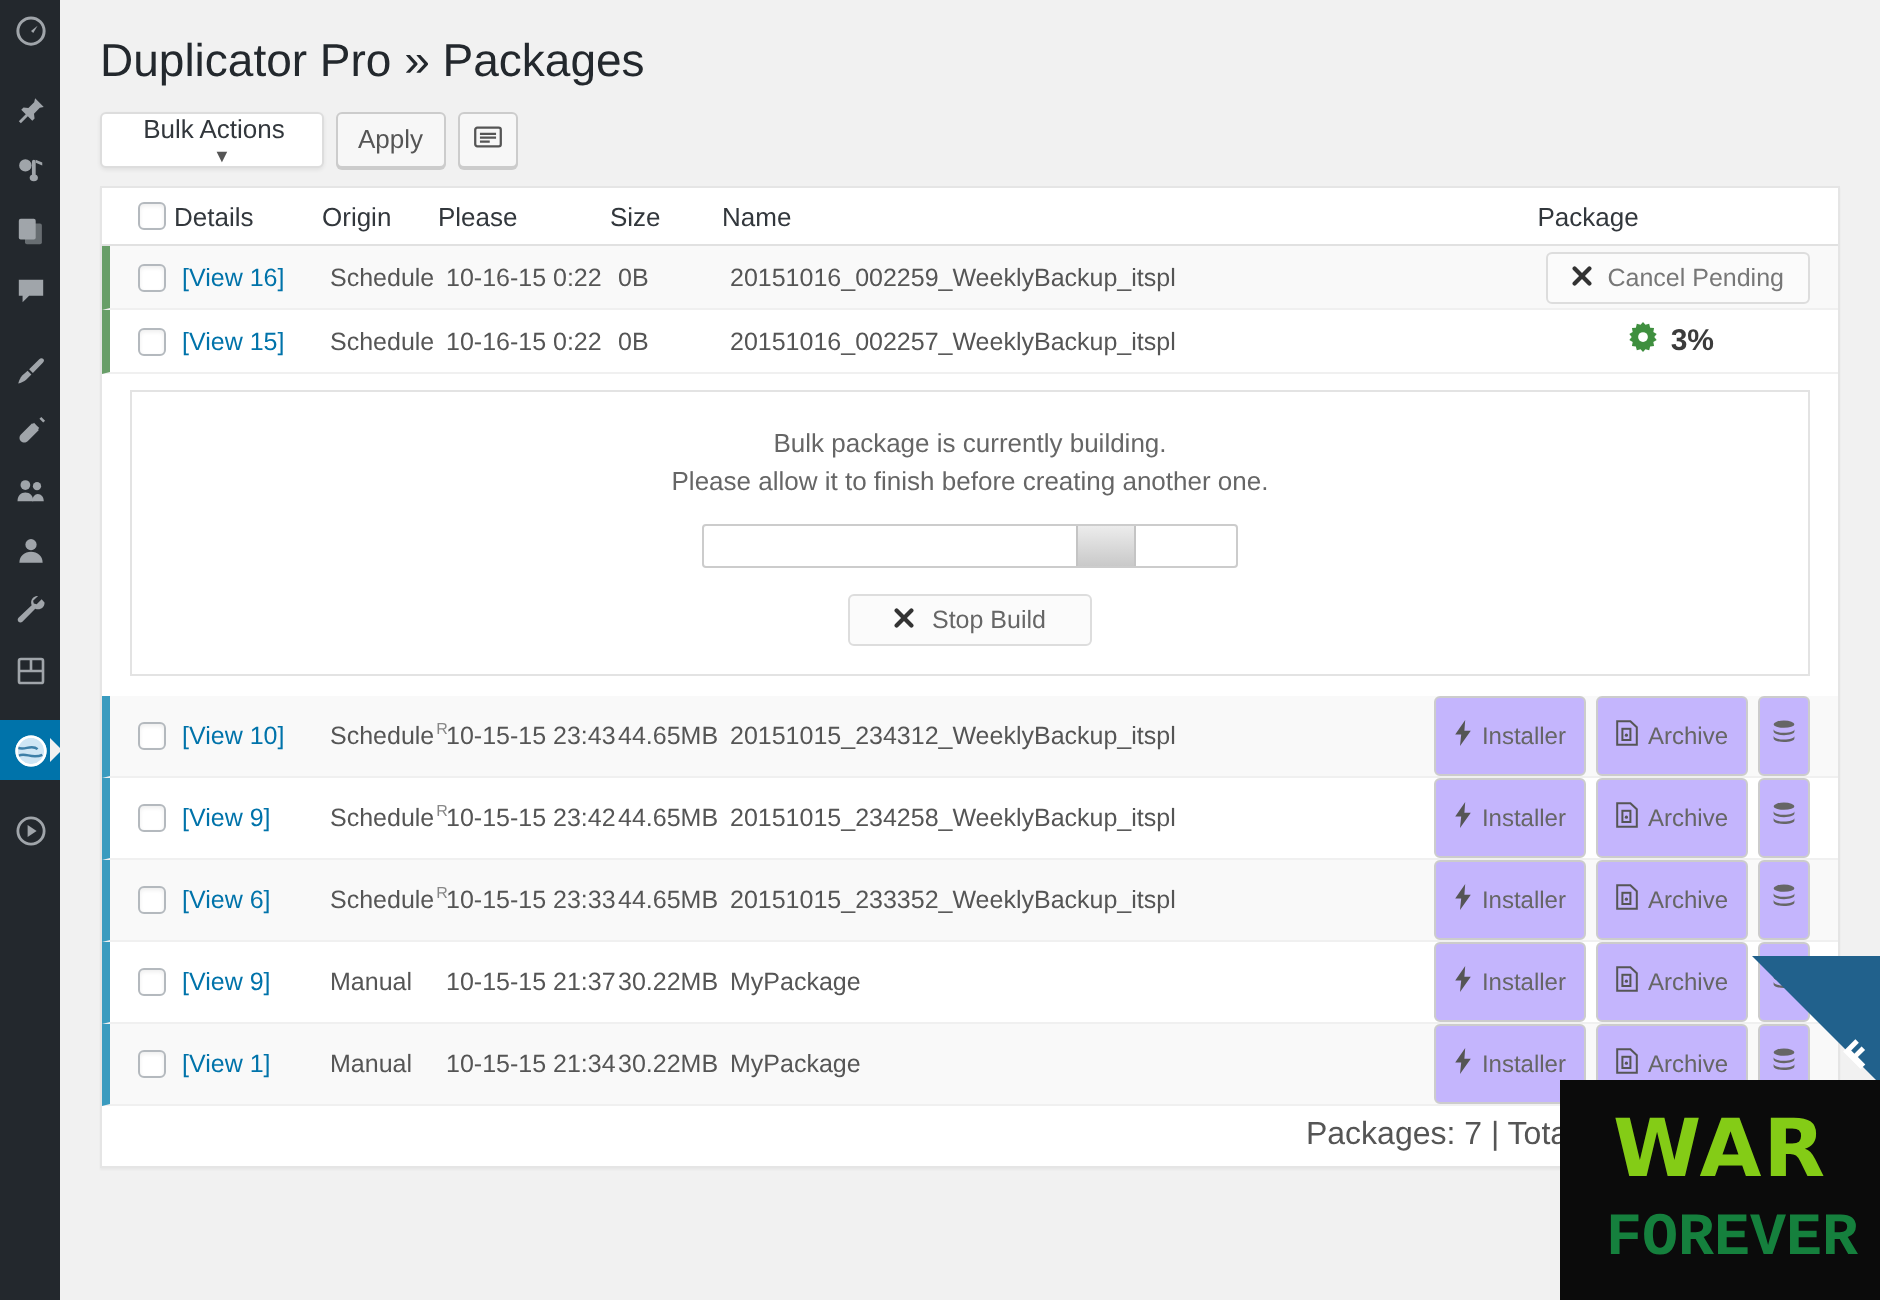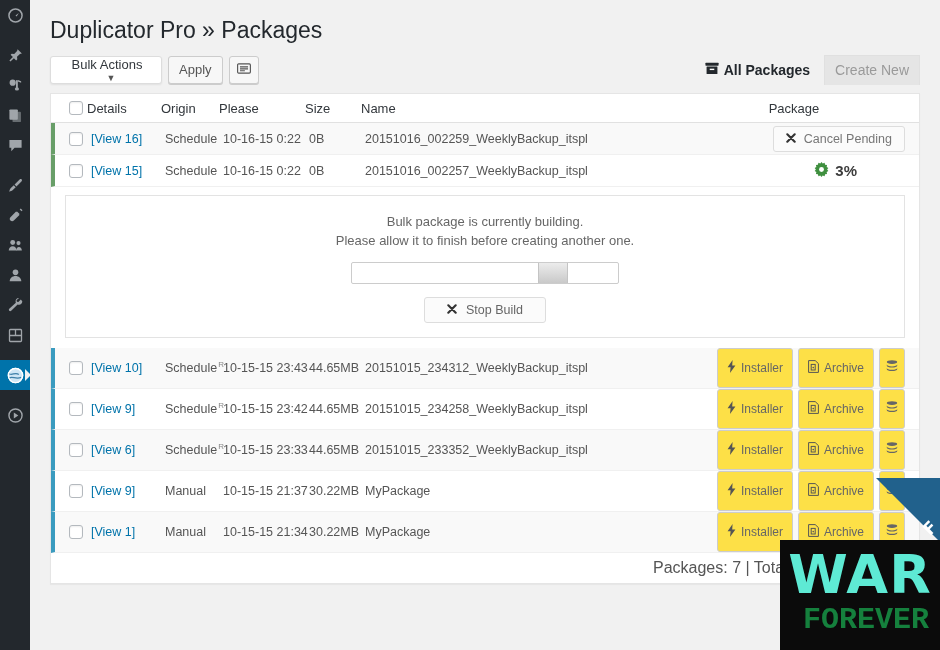--- a/index.html
+++ b/index.html
@@ -212,21 +212,21 @@
     font-size: 8px;
     vertical-align: super;
     color: #888;
     margin-left: 1px;
   }
 
   
   .pkgbtn {
     height: 40px;
     border: 1px solid #ccc;
-    background: #fde047;
+    background: #c4b5fd;
     border-radius: 3px;
     color: #666;
     font-size: 12px;
     font-family: "Liberation Sans", sans-serif;
     padding: 0 9px;
     margin-left: 5px;
     display: inline-flex;
     align-items: center;
     gap: 5px;
     cursor: pointer;
@@ -325,22 +325,22 @@
     width: 160px;
     height: 110px;
     background: #0b0b0b;
     overflow: hidden;
     text-align: center;
     z-index: 5;
   }
   .wm-war {
     font-family: "DejaVu Sans", sans-serif;
     font-weight: bold;
-    font-size: 54px;
-    color: #5eead4;
+    font-size: 40px;
+    color: #84cc16;
     letter-spacing: 1px;
     line-height: 58px;
     margin-top: 6px;
   }
   .wm-forever {
     font-family: Liberation Mono, monospace;
     font-weight: bold;
     font-size: 30px;
     color: #15803d;
     letter-spacing: 0px;
@@ -505,35 +505,20 @@
         <button class="btn-secondary btn-icon-only">
           <span>
             <svg width="14" height="11" viewBox="0 0 16 12" fill="none" stroke="#555" stroke-width="1.3">
                 <rect x="0.7" y="0.7" width="14.6" height="10.6" rx="1.2"></rect>
                 <path d="M3.4 4.2 H12.6 M3.4 6.4 H12.6 M3.4 8.6 H9"></path>
               </svg>
           </span>
         </button>
       </div>
 
-      <div class="tabs-right">
-        <div class="tab">
-          <span>
-            <svg width="14" height="13" viewBox="0 0 16 14" fill="#23282d">
-                <rect x="0.5" y="0.5" width="15" height="3.4" rx="0.5"></rect>
-                <rect x="1.8" y="4.8" width="12.4" height="8.6" rx="0.6"></rect>
-                <rect x="5.4" y="7.2" width="5.2" height="1.6" fill="#fff"></rect>
-              </svg>
-          </span>
-          <span>All Packages</span>
-        </div>
-        <div class="tab inactive">
-          <span>Create New</span>
-        </div>
-      </div>
     </div>
 
     <div class="pkg-table">
 
       <div class="thead">
         <div class="c-chk">
           <span class="wpcb"></span>
         </div>
         <div class="c-details">Details</div>
         <div class="c-origin">Origin</div>

